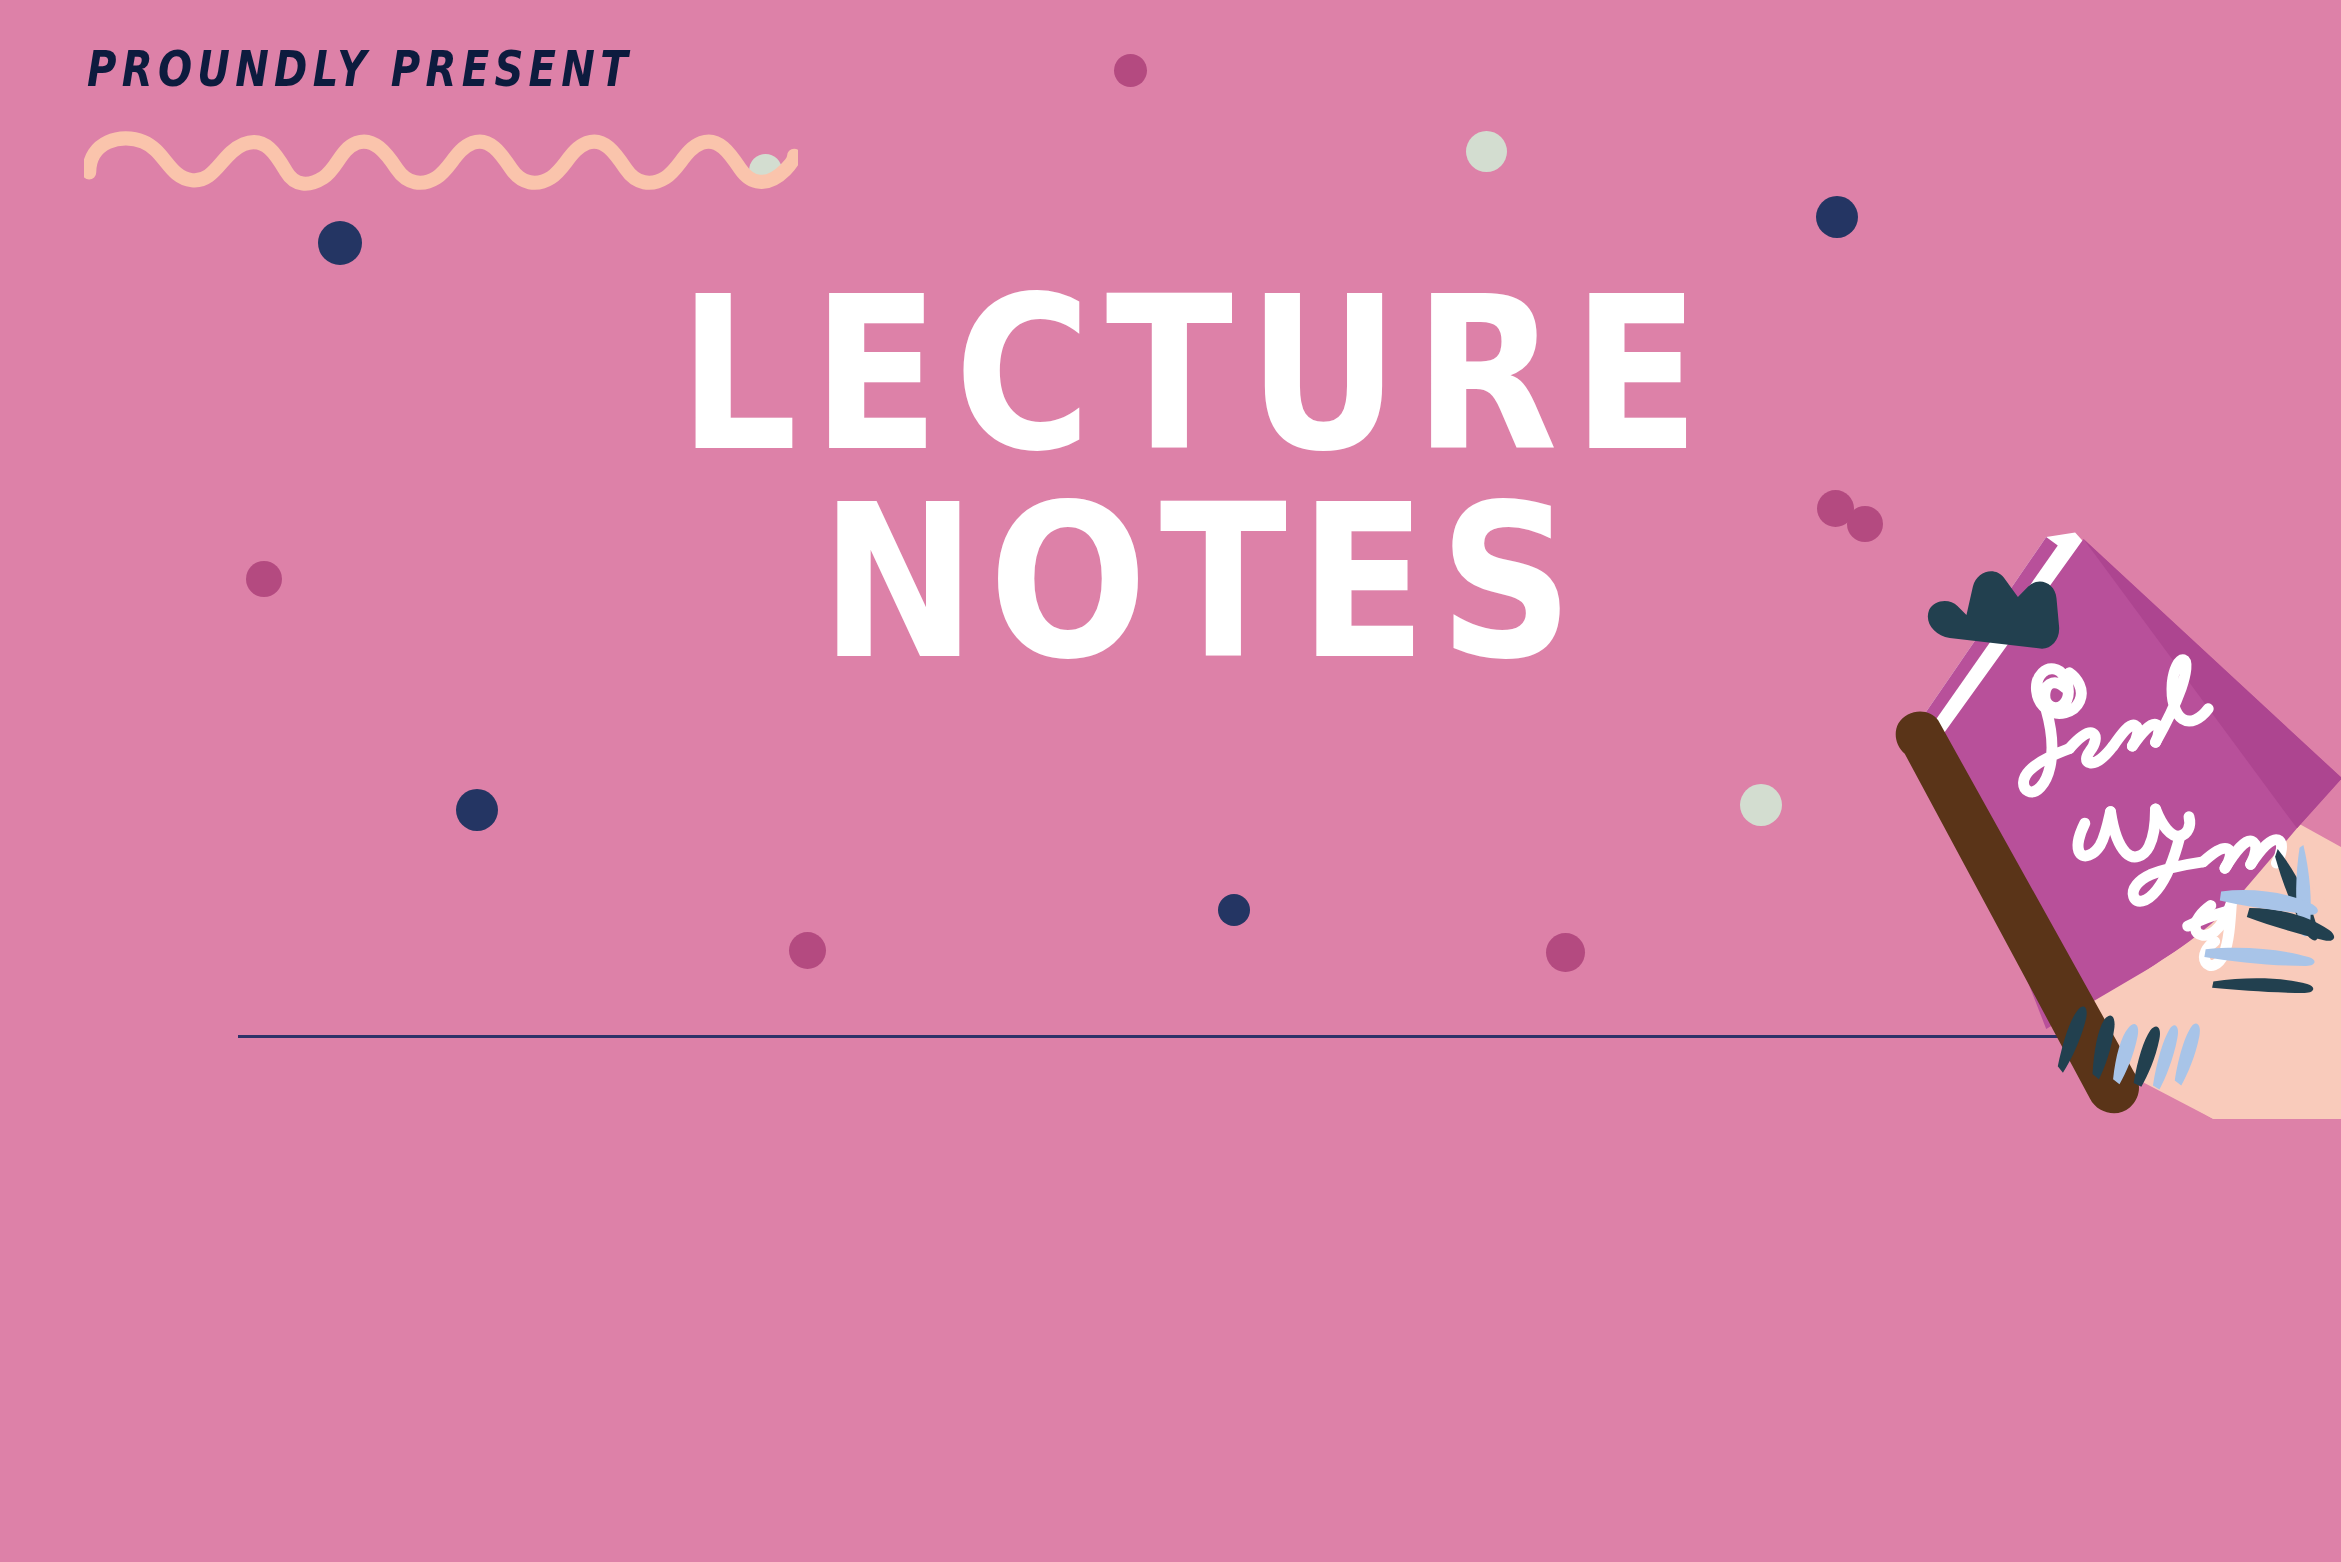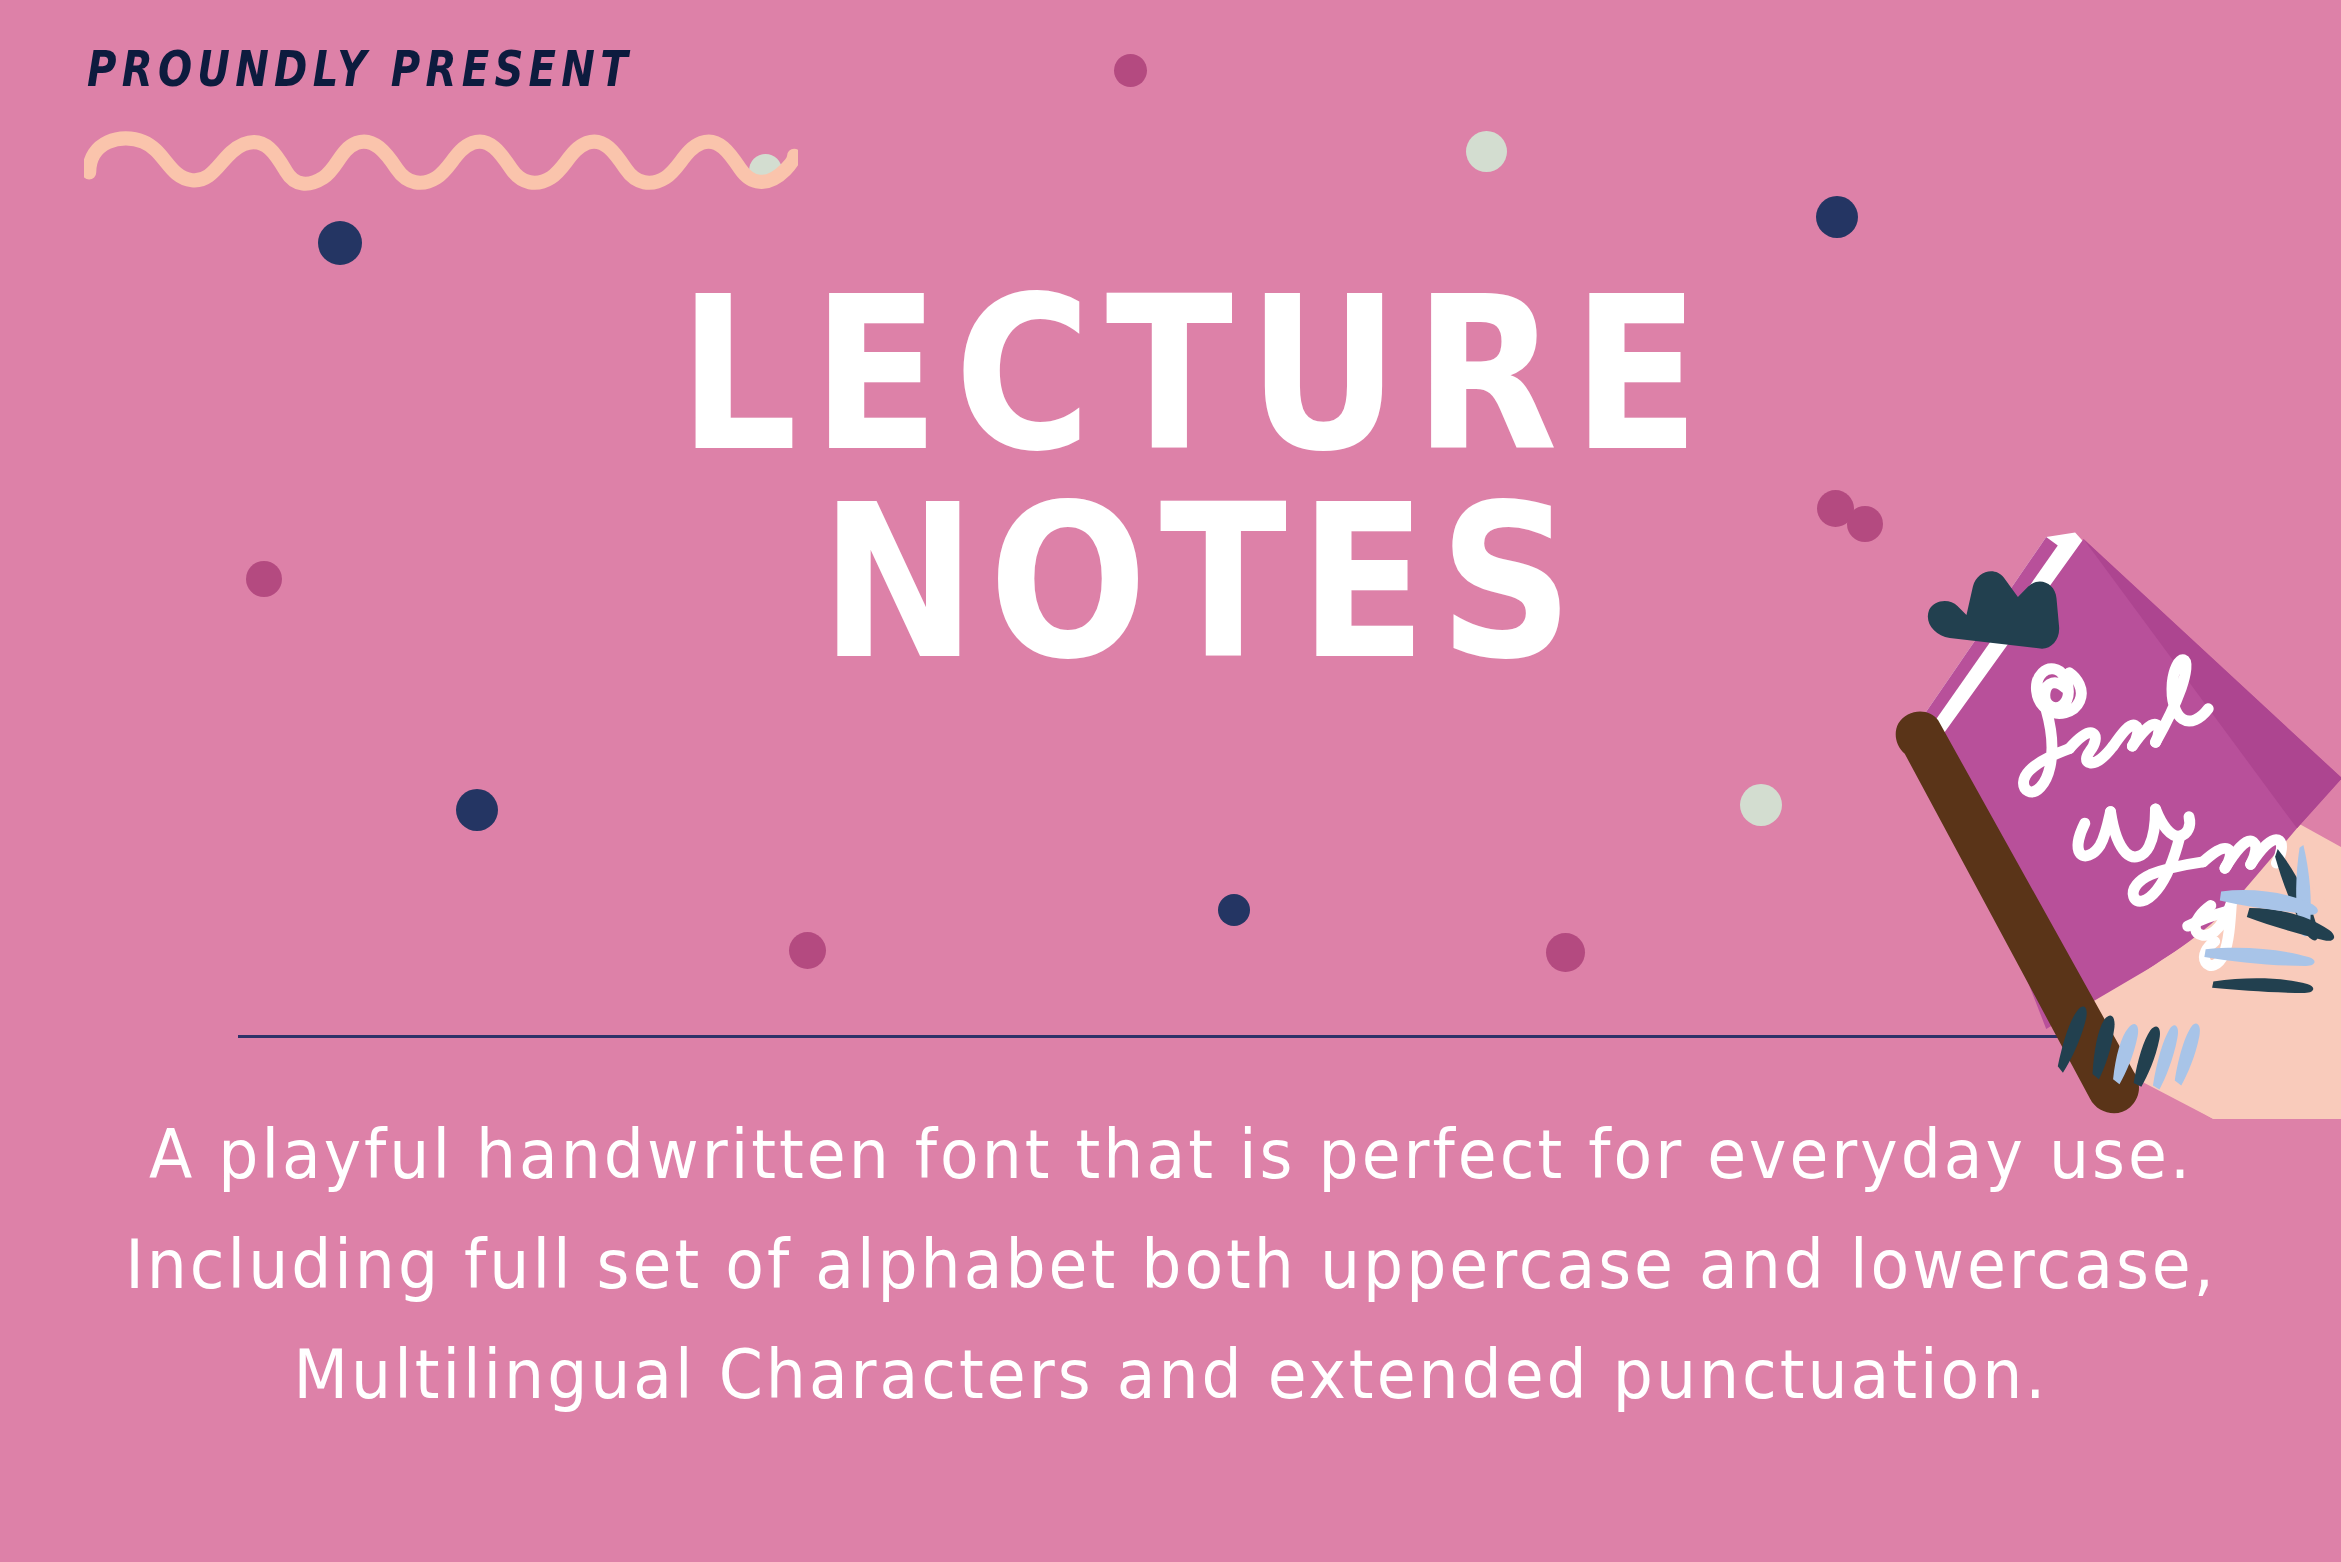--- a/index.html
+++ b/index.html
@@ -151,25 +151,20 @@
     </svg>
   </div>
 
   <div id="title-block">
     <div class="title-line" id="title-line-1">LECTURE</div>
     <div class="title-line" id="title-line-2">NOTES</div>
   </div>
 
   <div id="divider-rule"></div>
 
-  <div id="body-block">
-    <div class="body-line">A playful handwritten font that is perfect for everyday use.</div>
-    <div class="body-line">Including full set of alphabet both uppercase and lowercase,</div>
-    <div class="body-line">Multilingual Characters and extended punctuation.</div>
-  </div>
 
   <svg id="book-illustration" viewBox="0 0 800 1000">
 
     <g>
       <path d="M470,560 L800,875 L800,1000 L560,1000 L330,880 Z" fill="#f9cbbb"></path>
       <path d="M455,545 L800,868 L800,600 L620,500 Z" fill="#f9cbbb"></path>
     </g>
 
     <path d="M96,392 L300,95 L345,88 L372,118 L150,430 Z" fill="#ffffff"></path>
     <path d="M110,405 L318,108 L300,95 L96,392 Z" fill="#b8509a"></path>

